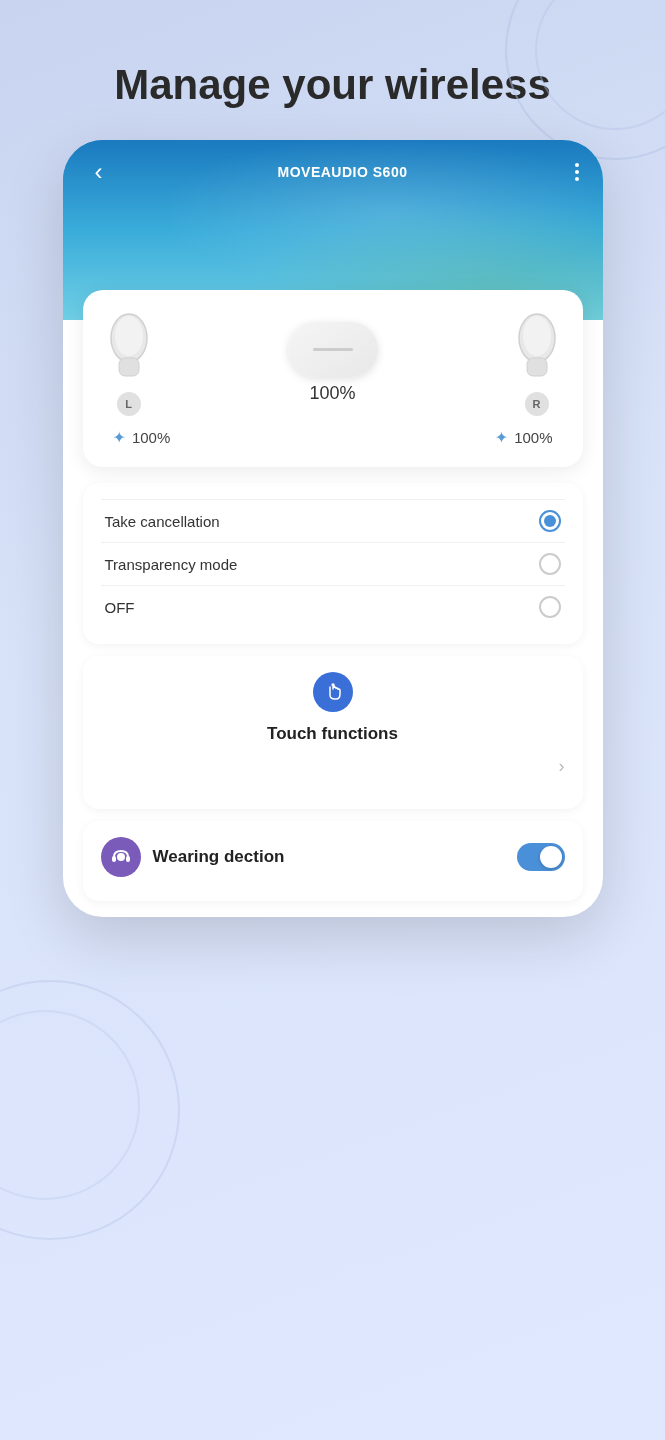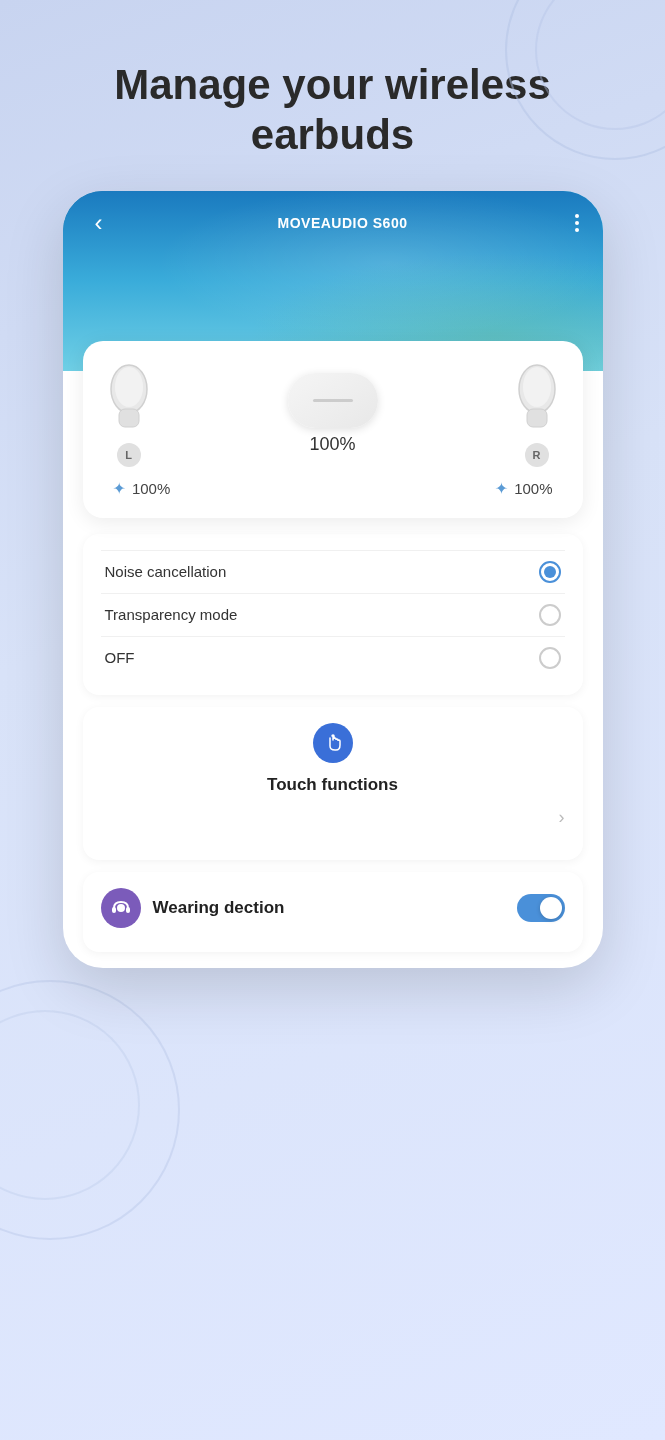--- a/index.html
+++ b/index.html
@@ -393,21 +393,20 @@
 </head>
 <body>
 
 <div class="deco-circle-tr"></div>
 <div class="deco-circle-tr2"></div>
 <div class="deco-circle-bl"></div>
 <div class="deco-circle-bl2"></div>
 
 <div class="page-title">
   <span>Manage your wireless</span><br>
-  <span>earbuds</span>
 </div>
 
 <div class="phone-mockup">
 
   <div class="app-header">
     <div class="ocean-texture"></div>
     <div class="header-nav">
       <div class="back-btn">
         <span style="font-size:24px; font-weight:300;">‹</span>
       </div>
@@ -463,21 +462,21 @@
         <span>100%</span>
       </div>
     </div>
   </div>
 
   <div class="content-area">
 
     <div class="section-card">
 
       <div class="radio-row">
-        <span class="radio-label">Noise cancellation</span>
+        <span class="radio-label">Take cancellation</span>
         <div class="radio-btn selected">
           <div class="radio-inner"></div>
         </div>
       </div>
 
       <div class="radio-row">
         <span class="radio-label">Transparency mode</span>
         <div class="radio-btn"></div>
       </div>
 

